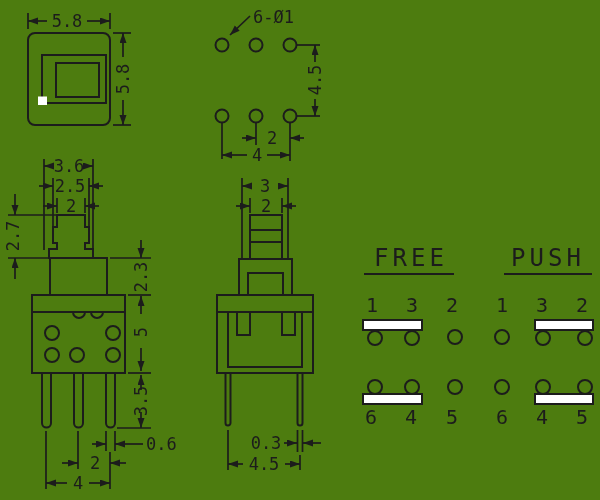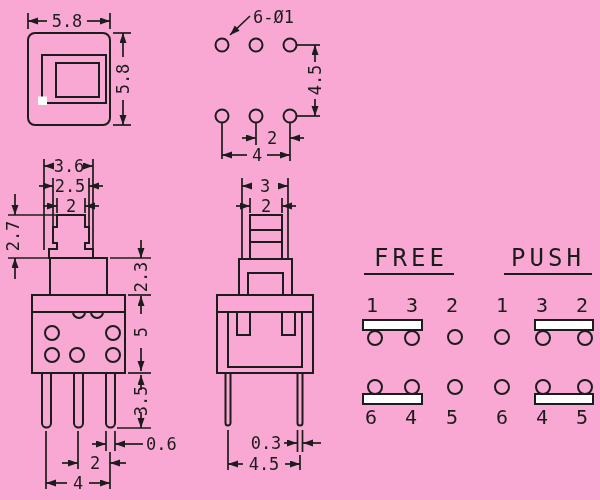--- a/index.html
+++ b/index.html
@@ -1,16 +1,16 @@
 <!DOCTYPE html>
 <html><head>
 <meta charset="utf-8">
 <style>
   html,body{margin:0;padding:0;background:#fff;}
-  .stage{position:relative;width:600px;height:500px;background:#f9a8d4;overflow:hidden;}
+  .stage{position:relative;width:600px;height:500px;background:#4d7c0f;overflow:hidden;}
   svg{position:absolute;left:0;top:0;}
   .ln{fill:none;stroke:#1c1c1c;stroke-width:2;stroke-linecap:square;stroke-linejoin:miter;}
   .dim{fill:none;stroke:#1c1c1c;stroke-width:1.7;stroke-linecap:butt;}
   .patch{fill:#ffffff;stroke:none;}
   .bar{fill:#ffffff;stroke:#1c1c1c;stroke-width:2;}
   text{fill:#1c1c1c;font-family:"DejaVu Sans Mono",monospace;}
   .dimtxt{font-size:17px;}
   .termtxt{font-size:20px;}
   .statetxt{font-size:24px;letter-spacing:4px;}
 </style>

